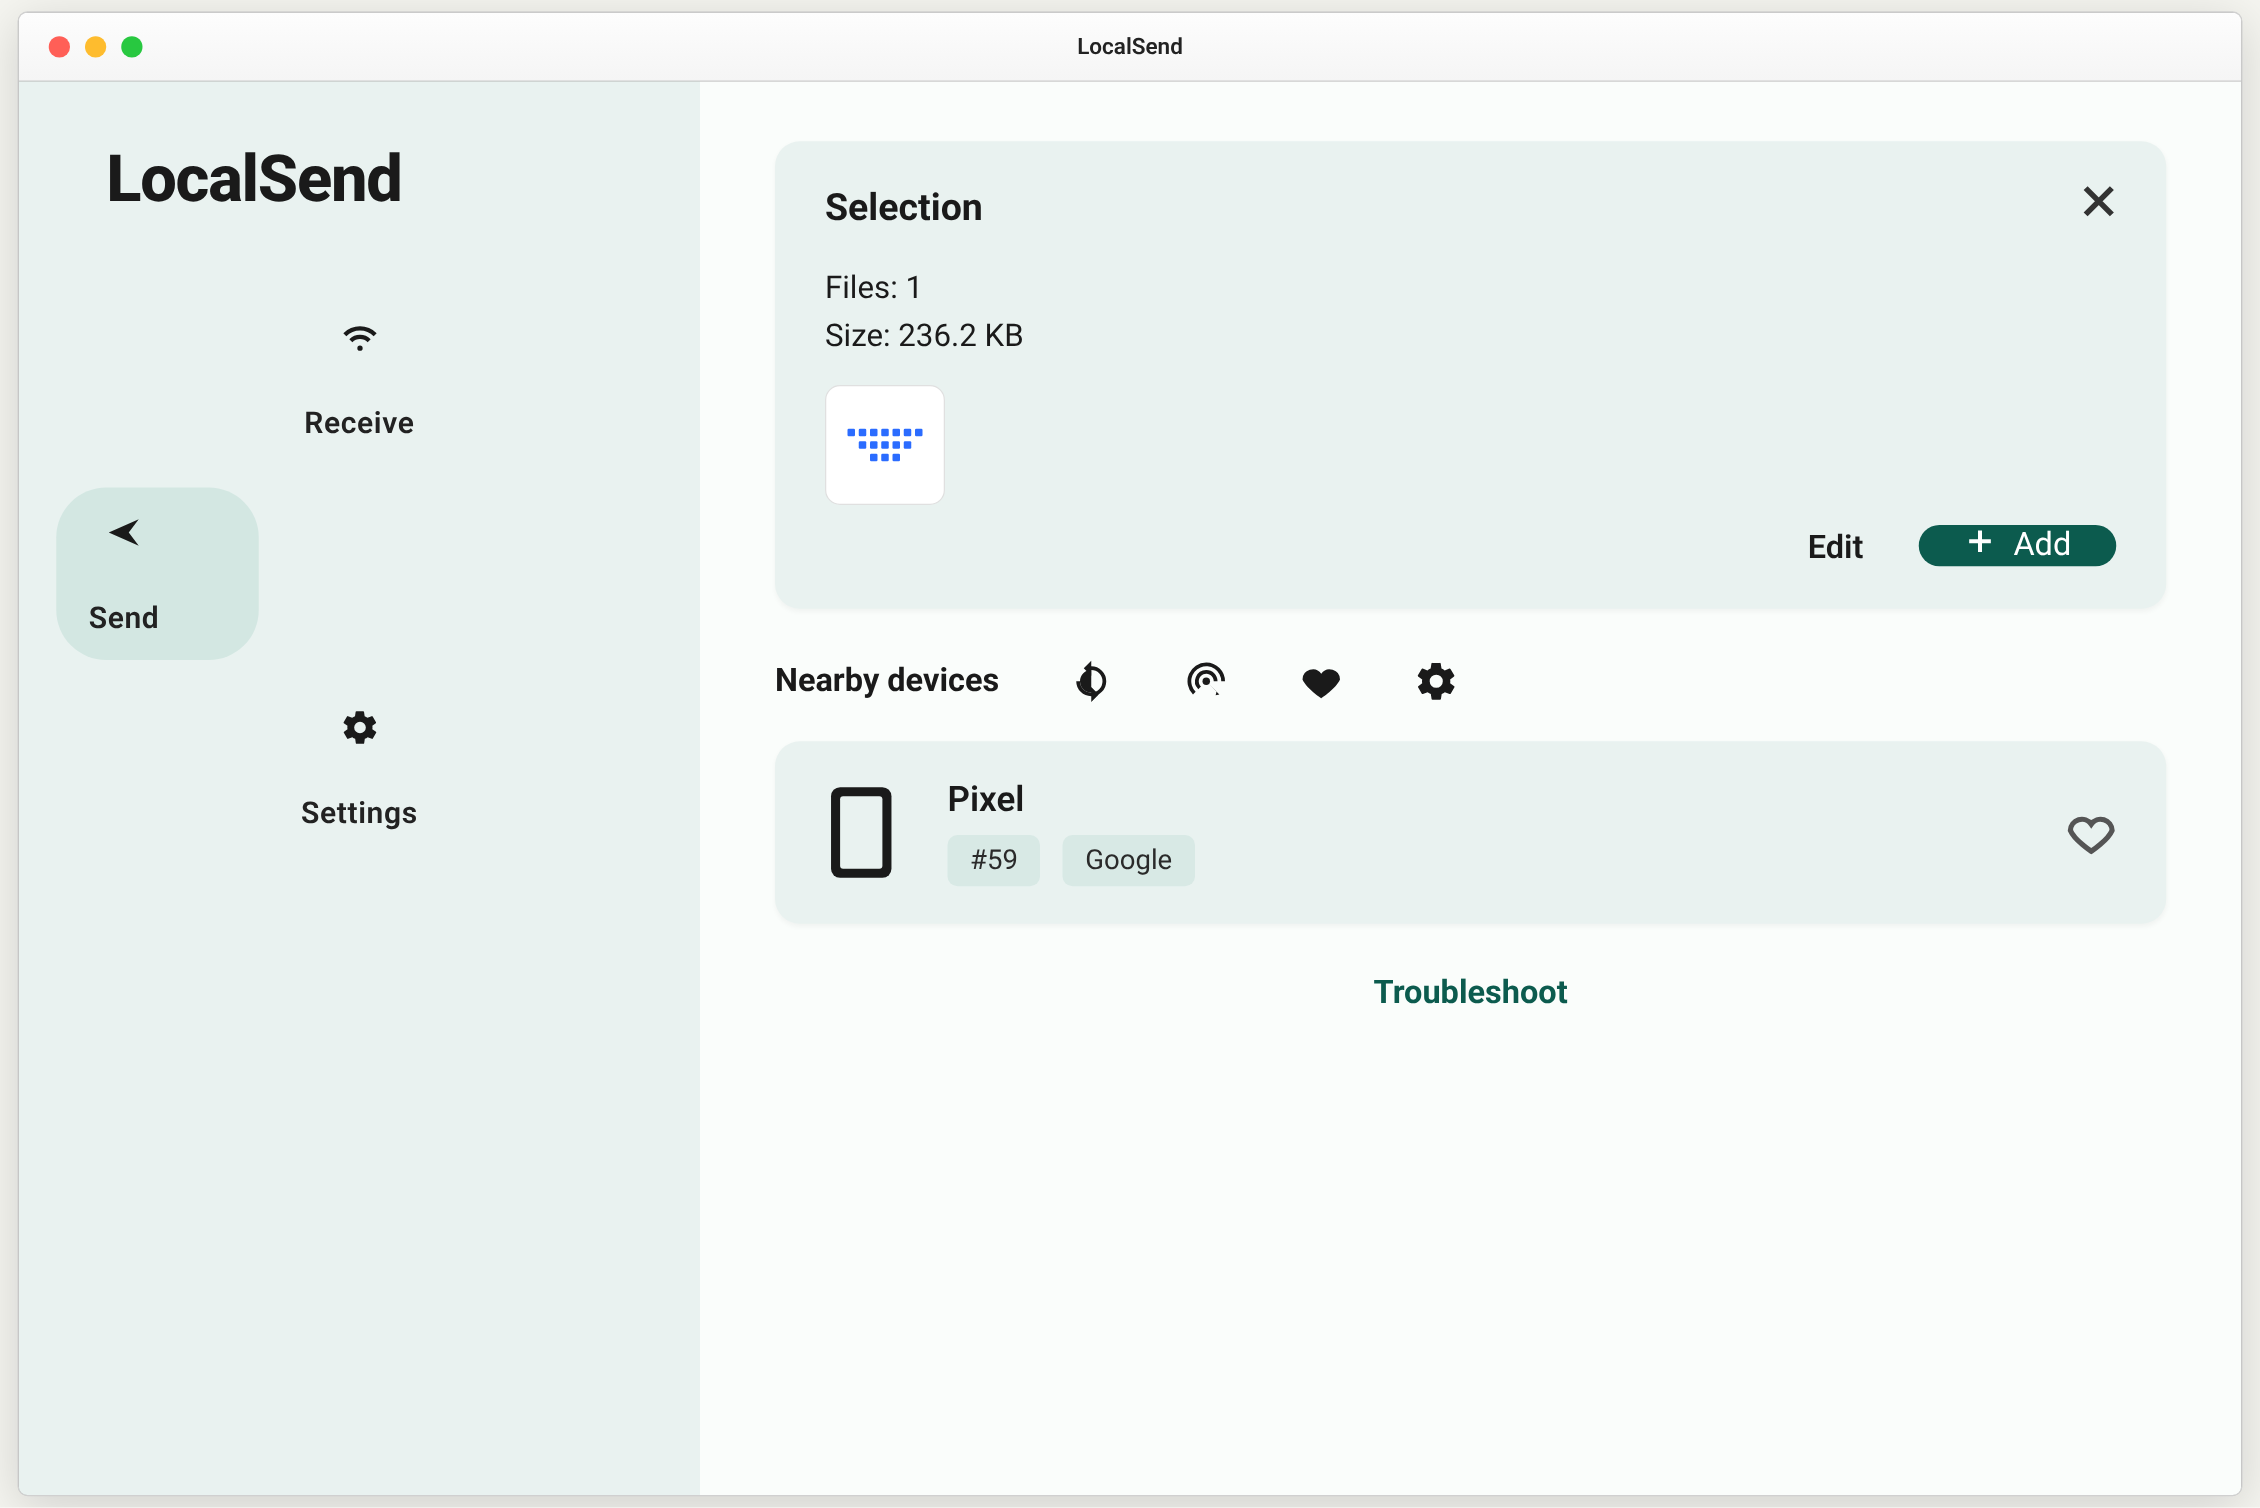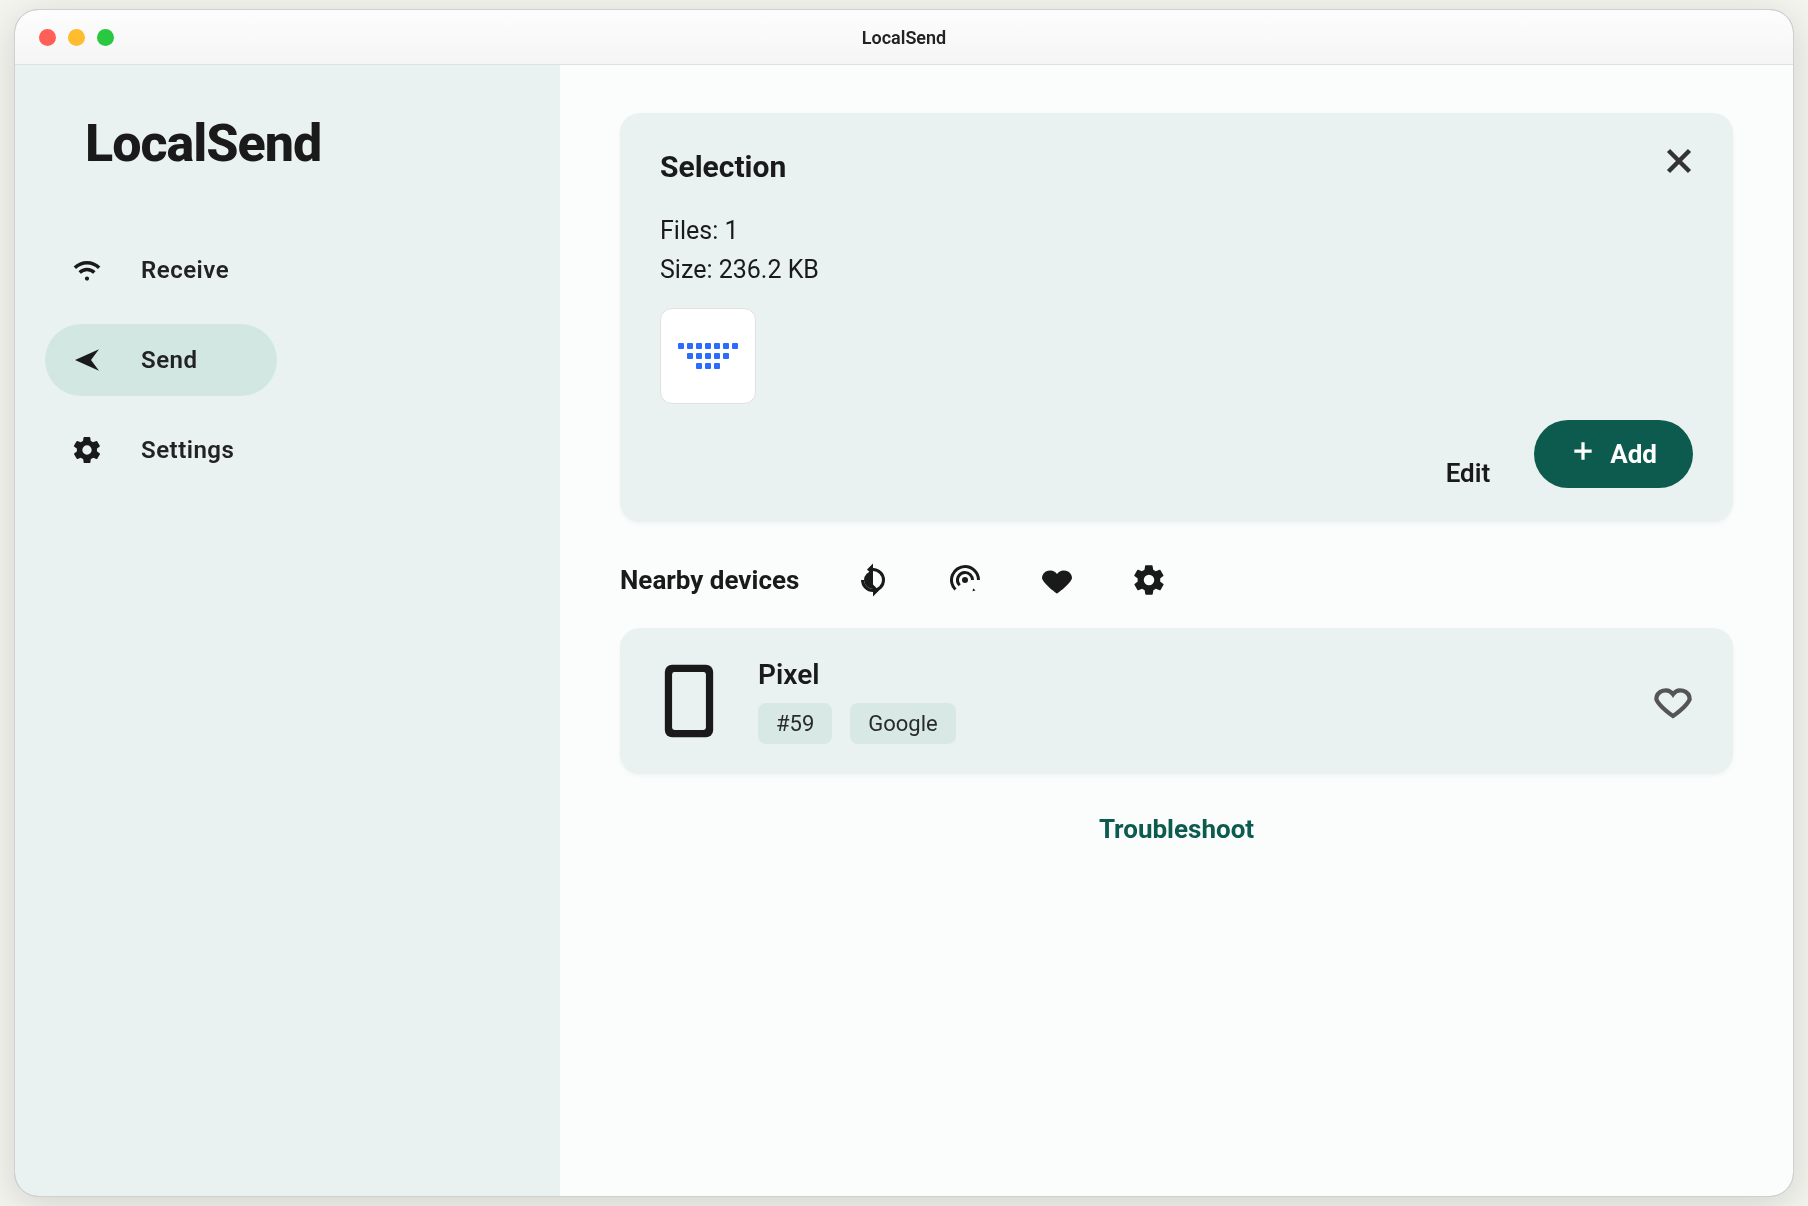--- a/index.html
+++ b/index.html
@@ -10,21 +10,21 @@
     height: 1206px;
     overflow: hidden;
     display: flex;
     align-items: center;
     justify-content: center;
   }
   .window {
     width: 1780px;
     height: 1188px;
     background: #a3a3a3;
-    border-radius: 24px;
+    border-radius: 8px;
     box-shadow: 0 8px 40px rgba(0,0,0,0.15);
     display: flex;
     flex-direction: column;
     overflow: hidden;
     border: 1px solid #d0d0d0;
   }
   .titlebar {
     height: 55px;
     background: linear-gradient(#fdfdfd,#f5f5f5);
     border-bottom: 1px solid #e0e0e0;
@@ -73,20 +73,21 @@
     align-items:center;
     gap: 38px;
     padding: 20px 26px;
     border-radius: 40px;
     cursor:pointer;
     margin-bottom: 18px;
     font-size: 24px;
     font-weight:600;
     color:#222;
     letter-spacing:0.5px;
+    flex-direction:column;
   }
   .nav-item.active {
     background:#d3e7e2;
     width: fit-content;
     padding-right: 80px;
   }
   .nav-icon { width:32px; height:32px; display:flex; align-items:center; justify-content:center; color:#1a1a1a; }
   .nav-icon svg { width:32px; height:32px; fill:currentColor; }
   .main {
     flex:1;
@@ -128,22 +129,22 @@
   .card-actions {
     display:flex; justify-content:flex-end; align-items:flex-end; gap:44px;
     margin-top: 16px;
   }
   .text-btn {
     font-size:26px; font-weight:600; color:#1a1a1a; cursor:pointer;
   }
   .pill-btn {
     display:flex; align-items:center; gap:14px;
     background:#0c5b4e; color:#fff;
-    padding: 18px 36px; border-radius: 40px;
-    font-size:26px; font-weight:700; cursor:pointer;
+    padding: 0 36px; border-radius: 40px;
+    font-size:26px; font-weight:400; cursor:pointer;
   }
   .pill-btn svg { width:26px; height:26px; stroke:#fff; stroke-width:3; fill:none; }
 
   .section-row {
     display:flex; align-items:center; gap: 56px; margin-bottom: 30px;
   }
   .section-label { font-size:26px; font-weight:700; color:#1a1a1a; }
   .icon-btn { width:36px; height:36px; cursor:pointer; color:#1a1a1a; display:flex;align-items:center;justify-content:center;}
   .icon-btn svg { width:100%; height:100%; fill:currentColor; }
 

